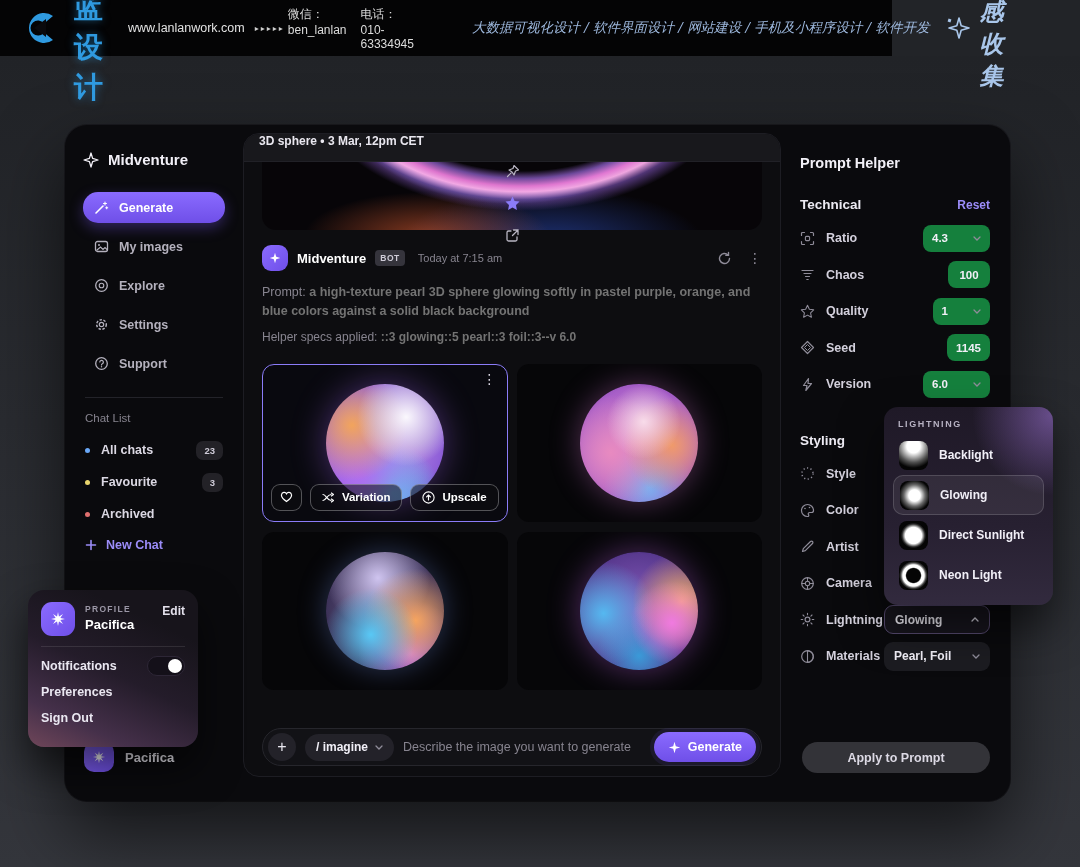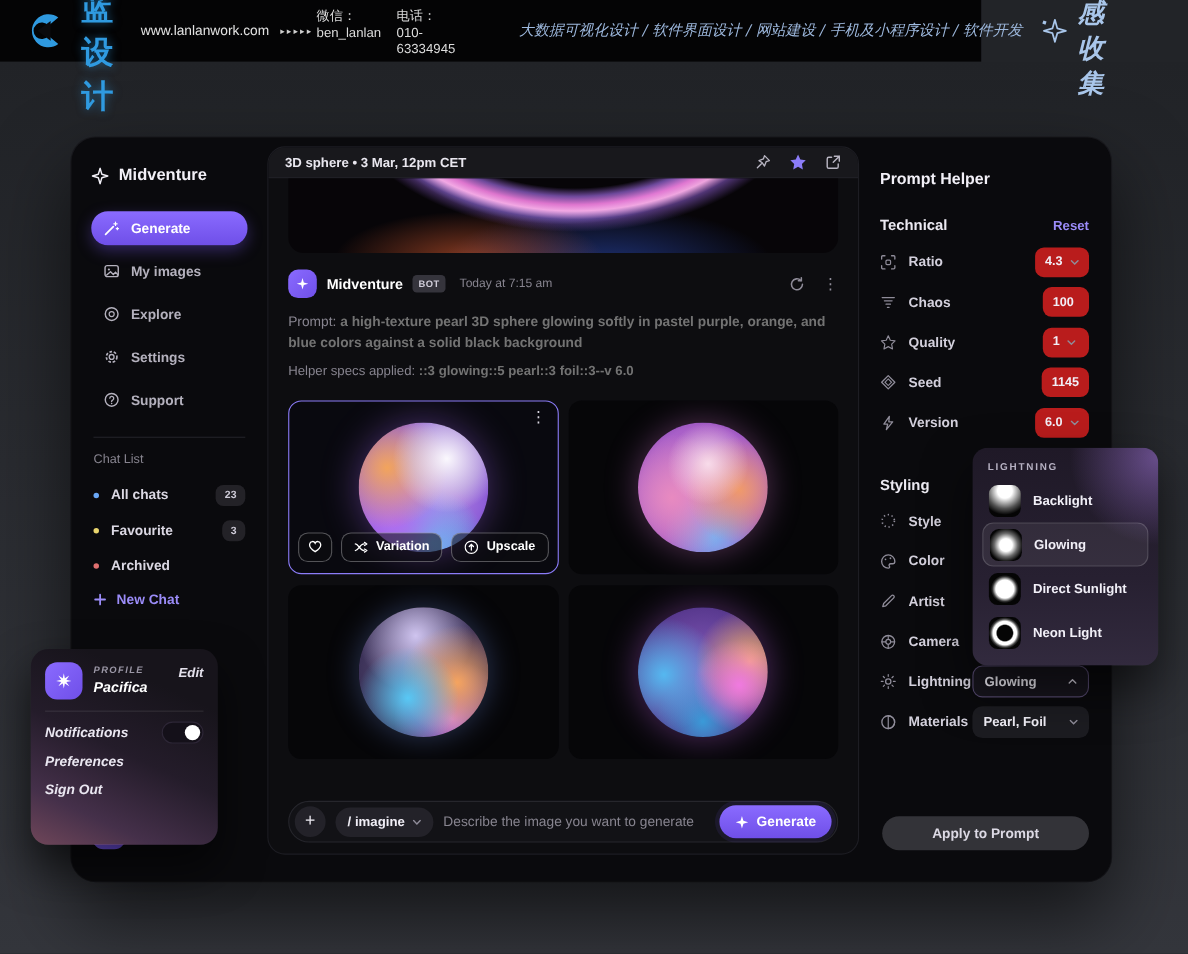--- a/index.html
+++ b/index.html
@@ -48,21 +48,21 @@
     margin-top:8px; padding:0 2px; cursor:pointer; }
   .side-user { position:absolute; left:84px; top:742px; display:flex; align-items:center; gap:11px;
     color:#eceaf2; font-size:13px; font-weight:600; z-index:10; }
   .av { border-radius:10px; background:linear-gradient(135deg,#8a6bff,#6f4fe8); display:flex;
     align-items:center; justify-content:center; flex:none; }
 
   
   .chat { position:absolute; left:243px; top:133px; width:538px; height:644px; background:#0d0d10;
     border:1px solid #1d1d23; border-radius:16px; overflow:hidden; z-index:8; }
   .chat-head { height:28px; display:flex; align-items:center; gap:16px; padding:0 15px;
-    background:#18181c; border-bottom:1px solid #212127; }
+    background:#18181c; border-bottom:1px solid #212127;flex-direction:column; }
   .chat-title { font-size:12px; font-weight:bold; color:#e9e7ef; margin-right:auto; }
   .hero { margin:0 18px; height:68px; border-radius:0 0 14px 14px; background:
     radial-gradient(300px 190px at 52% -88px, rgba(0,0,0,0) 51%, rgba(120,80,170,.9) 55%, rgba(232,122,214,.95) 59%, rgba(250,172,232,.95) 62%, rgba(140,92,205,.55) 66%, transparent 72%),
     radial-gradient(250px 160px at 50% -70px, transparent 57%, rgba(145,155,248,.6) 62%, transparent 70%),
     radial-gradient(170px 60px at 33% 108%, rgba(236,100,52,.55), transparent 72%),
     radial-gradient(210px 75px at 58% 118%, rgba(52,92,222,.5), transparent 72%),
     #070508; }
   .msg { padding:15px 18px 8px; }
   .msg-head { display:flex; align-items:center; gap:9px; }
   .msg-name { font-size:13px; font-weight:bold; color:#fff; }
@@ -128,22 +128,22 @@
   .rpanel { position:absolute; left:800px; top:125px; width:190px; height:676px; padding-top:30px; z-index:10; }
   .rp-title { font-size:14.5px; font-weight:bold; color:#f2f0f7; }
   .sec-head { display:flex; align-items:center; justify-content:space-between; margin-top:26px; }
   .sec-title { font-size:13.5px; font-weight:bold; color:#eceaf2; }
   .reset { font-size:12px; font-weight:bold; color:#9b8cf8; cursor:pointer; }
   .trows { margin-top:8px; }
   .trow { display:flex; align-items:center; height:36.5px; }
   .trow-label { display:flex; align-items:center; gap:11px; color:#d3d0dc; font-size:12.5px; font-weight:600; }
   .trow-label .icn { color:#8f8c99; }
   .ctl { margin-left:auto; }
-  .fld { min-width:42px; height:27px; background:#b91c1c; border-radius:8px; display:flex; align-items:center;
-    gap:7px; padding:0 9px; color:#f1eff7; font-size:11.5px; font-weight:bold; cursor:pointer; }
+  .fld { min-width:42px; height:27px; background:#15803d; border-radius:8px; display:flex; align-items:center;
+    justify-content:center; gap:25px; padding:0 9px; color:#f1eff7; font-size:11.5px; font-weight:bold; cursor:pointer; }
   .styling-title { margin-top:30px; font-size:13.5px; font-weight:bold; color:#eceaf2; }
   .sel { width:106px; height:29px; border-radius:9px; display:flex; align-items:center; gap:6px;
     padding:0 10px; color:#f1eff7; font-size:12px; font-weight:bold; cursor:pointer; }
   .sel span { margin-right:auto; }
   .sel-open { background:#17151d; border:1px solid #55496e; }
   .sel-closed { background:#1c1c21; }
   .apply-btn { position:absolute; left:2px; bottom:28px; width:188px; height:31px; border-radius:16px;
     background:#333338; color:#dcd9e4; font-size:12.5px; font-weight:bold; display:flex; align-items:center;
     justify-content:center; cursor:pointer; }
 
@@ -157,23 +157,23 @@
     color:#f1eff7; font-size:12px; font-weight:600; cursor:pointer; }
   .lt-opt.selected { background:rgba(255,255,255,.07); border:1px solid rgba(255,255,255,.15); }
   .thumb { width:29px; height:29px; border-radius:8px; background:#050505; position:relative; flex:none; }
   .orb { position:absolute; inset:0; border-radius:8px; }
   .orb-backlight { background:radial-gradient(circle at 50% 18%, #fff 24%, rgba(255,255,255,.3) 58%, transparent 78%); }
   .orb-glowing { background:radial-gradient(circle at 50% 50%, #fff 28%, rgba(255,255,255,.4) 52%, transparent 76%); }
   .orb-sunlight { background:radial-gradient(circle at 50% 50%, #fff 40%, rgba(255,255,255,.18) 55%, transparent 62%); }
   .orb-neon { background:radial-gradient(circle at 50% 50%, transparent 34%, #fff 40%, #fff 52%, rgba(255,255,255,.25) 62%, transparent 70%); }
 
   
-  .prof { position:absolute; left:28px; top:590px; width:170px; height:178px; border-radius:16px;
+  .prof { position:absolute; left:28px; top:590px; width:170px; height:157px; border-radius:16px;
     background:linear-gradient(205deg,#17141b 22%,#241c2a 52%,#45304a 80%,#6f4659 100%);
-    box-shadow:0 20px 40px rgba(0,0,0,.6); padding:12px 13px; z-index:60;font-style:italic; }
+    box-shadow:0 20px 40px rgba(0,0,0,.6); padding:12px 13px; z-index:60; }
   .prof-head { display:flex; align-items:flex-start; gap:10px; }
   .prof-kicker { font-size:8.5px; letter-spacing:1.3px; color:#9b97a6; font-weight:bold; margin-top:2px; }
   .prof-name { font-size:13px; font-weight:bold; color:#fff; margin-top:3px; }
   .prof-edit { margin-left:auto; font-size:12px; font-weight:600; color:#e4e1ec; margin-top:2px; cursor:pointer; }
   .prof-div { height:1px; background:rgba(255,255,255,.1); margin:10px 0 6px; }
   .prof-row { display:flex; align-items:center; height:26px; color:#eae7f1; font-size:12.5px; font-weight:600;
     cursor:pointer; }
   .toggle { margin-left:auto; width:38px; height:20px; border-radius:10px; background:#141019;
     border:1px solid #2d2636; position:relative; cursor:pointer; }
   .knob { position:absolute; right:2px; top:2px; width:14px; height:14px; border-radius:50%; background:#fff; }

